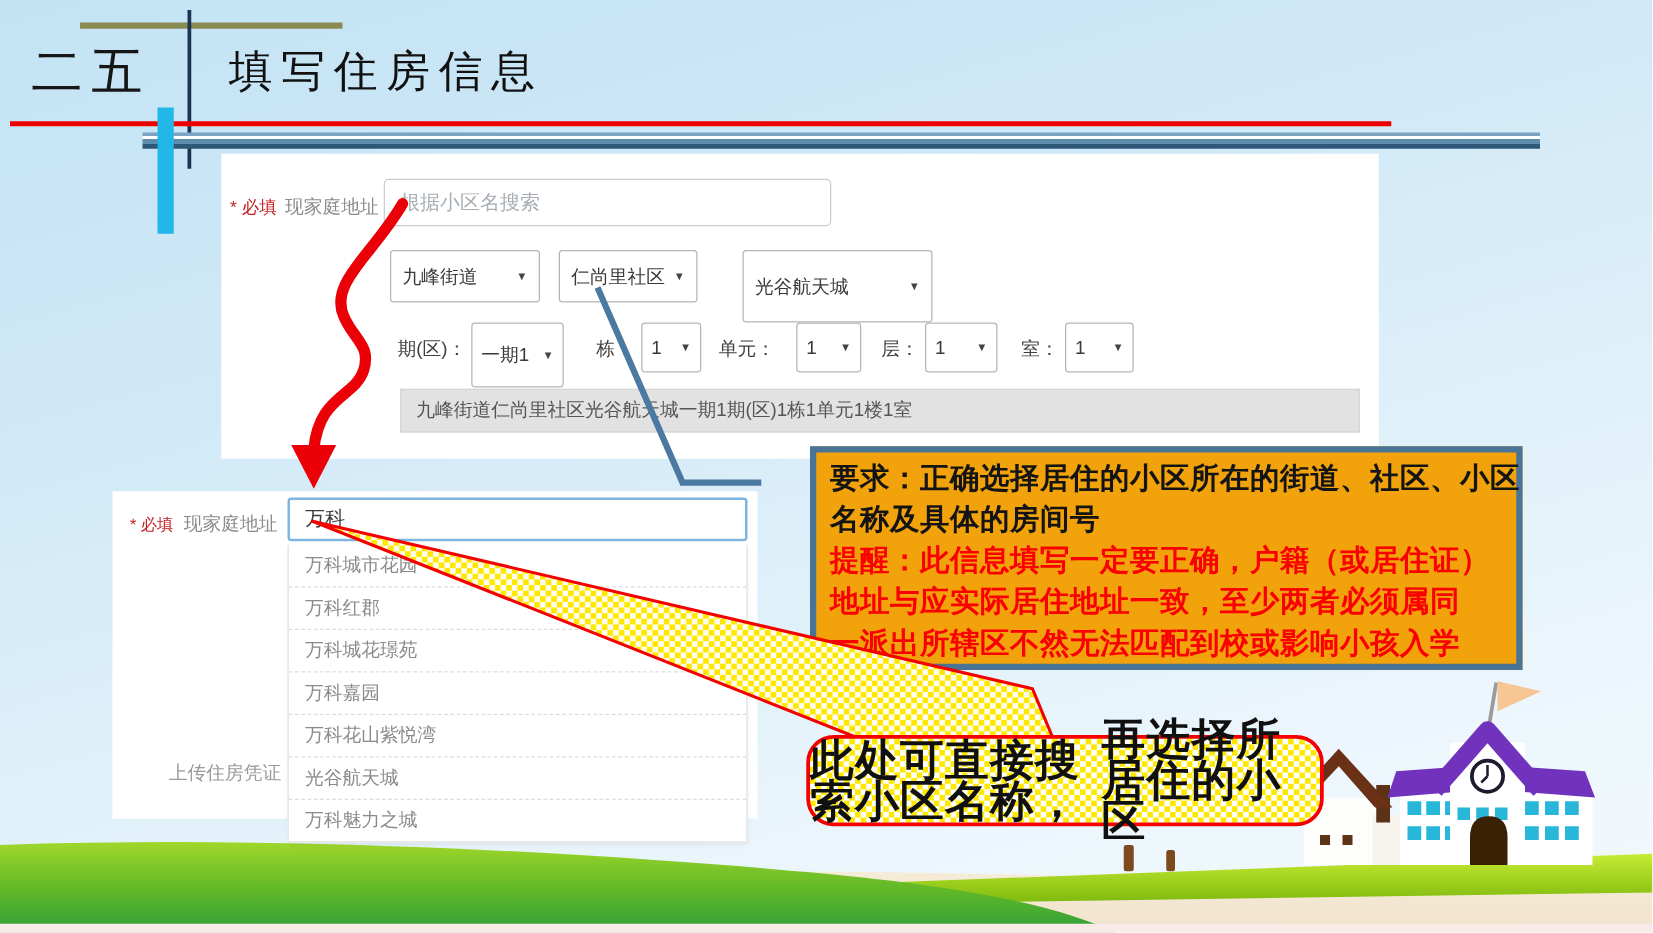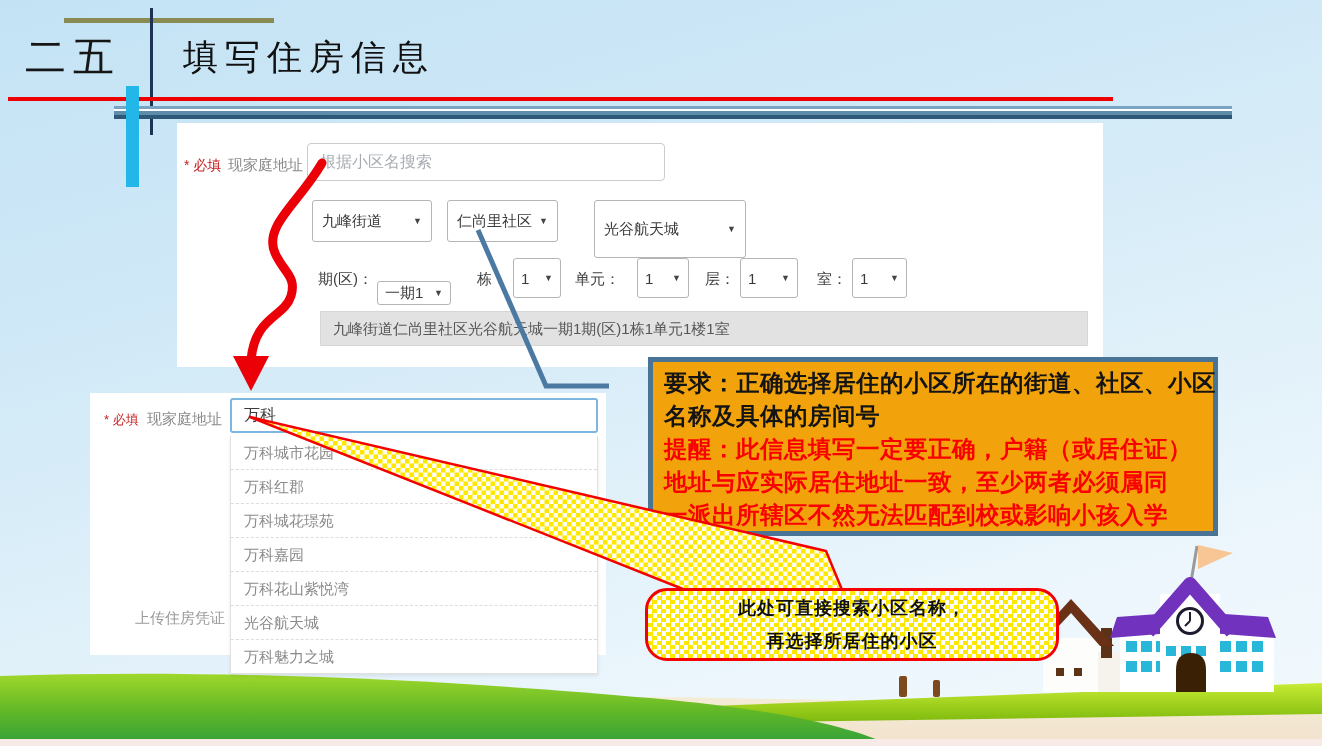--- a/index.html
+++ b/index.html
@@ -45,22 +45,22 @@
     box-sizing:border-box;padding:5px 11px;font-family:"Liberation Serif","DejaVu Serif",serif;
     font-weight:bold;font-size:23.5px;line-height:33px;letter-spacing:.5px;white-space:nowrap;}
   .note-black{color:#141414;}
   .note-red{color:#fb0000;}
   
   .checker{
     background-color:#fffdf2;
     background-image:conic-gradient(#ffe800 90deg,rgba(255,255,255,.92) 90deg 180deg,#ffe800 180deg 270deg,rgba(255,255,255,.92) 270deg);
     background-size:9px 9px;}
   .bubble{left:645px;top:588px;width:414px;height:73px;border:3px solid #f40000;border-radius:22px;
-    box-sizing:border-box;display:flex;flex-direction:column;align-items:center;justify-content:center;
-    font-family:"Liberation Serif","DejaVu Serif",serif;font-weight:bold;font-size:18px;line-height:33px;
+    box-sizing:border-box;display:flex;flex-direction:row;align-items:center;justify-content:center;
+    font-family:"Liberation Serif","DejaVu Serif",serif;font-weight:bold;font-size:35px;line-height:33px;
     color:#101010;letter-spacing:1px;}
   .layer-scene{left:0;top:0;z-index:1;}
   .layer-header{z-index:2;}
   .layer-panel{z-index:3;}
   .layer-note{z-index:4;}
   .layer-overlay{left:0;top:0;z-index:5;pointer-events:none;}
   .layer-bubble{z-index:6;}
 </style>
 </head>
 <body>
@@ -153,21 +153,21 @@
     </div>
     <div class="sel" style="left:270px;top:77px;width:111px;height:42px;">
       <span>仁尚里社区</span>
       <span class="caret">▼</span>
     </div>
     <div class="sel" style="left:417px;top:77px;width:152px;height:58px;">
       <span>光谷航天城</span>
       <span class="caret">▼</span>
     </div>
     <div class="inline-label" style="left:141px;top:147px;">期(区)：</div>
-    <div class="sel" style="left:200px;top:135px;width:74px;height:24px;padding:0 7px;margin-top:23px;">
+    <div class="sel" style="left:200px;top:135px;width:74px;height:52px;padding:0 7px;">
       <span>一期1</span>
       <span class="caret">▼</span>
     </div>
     <div class="inline-label" style="left:300px;top:147px;">栋：</div>
     <div class="sel" style="left:336px;top:135px;width:48px;height:40px;padding:0 7px;">
       <span>1</span>
       <span class="caret">▼</span>
     </div>
     <div class="inline-label" style="left:398px;top:147px;">单元：</div>
     <div class="sel" style="left:460px;top:135px;width:52px;height:40px;padding:0 7px;">

